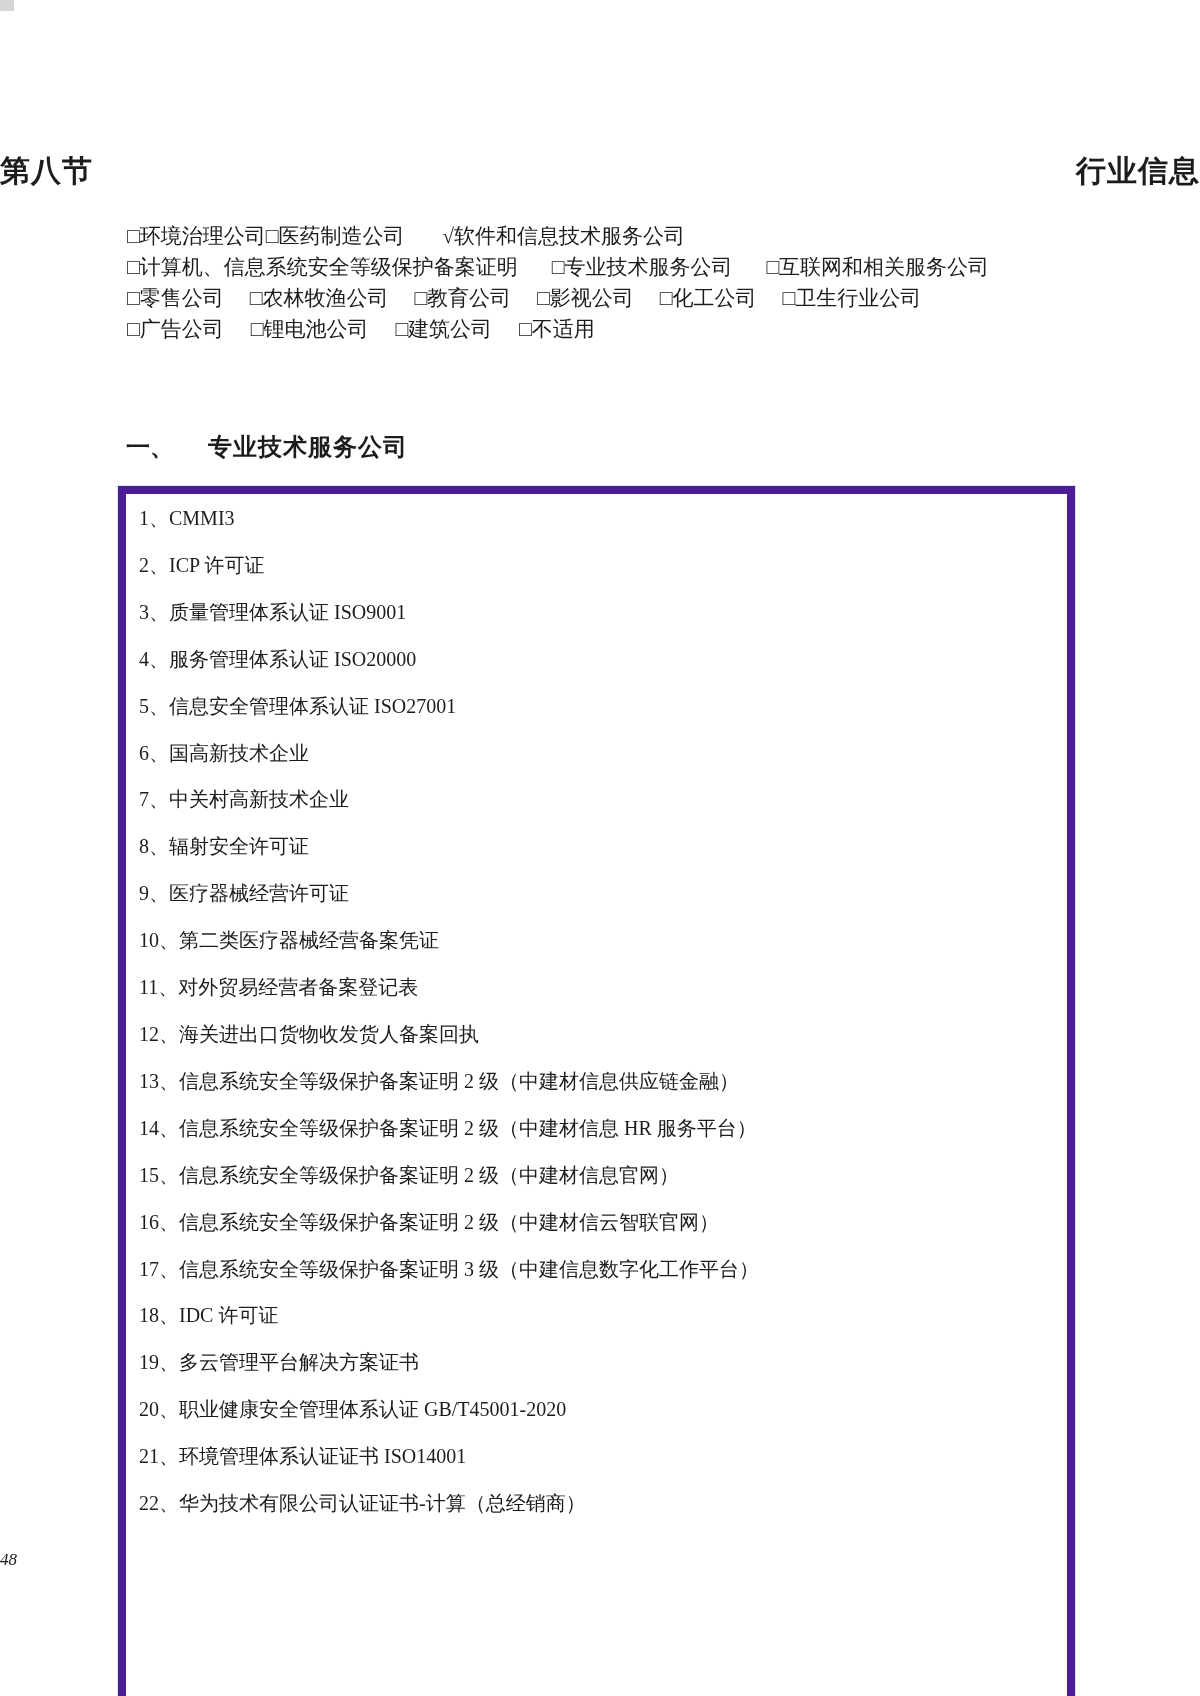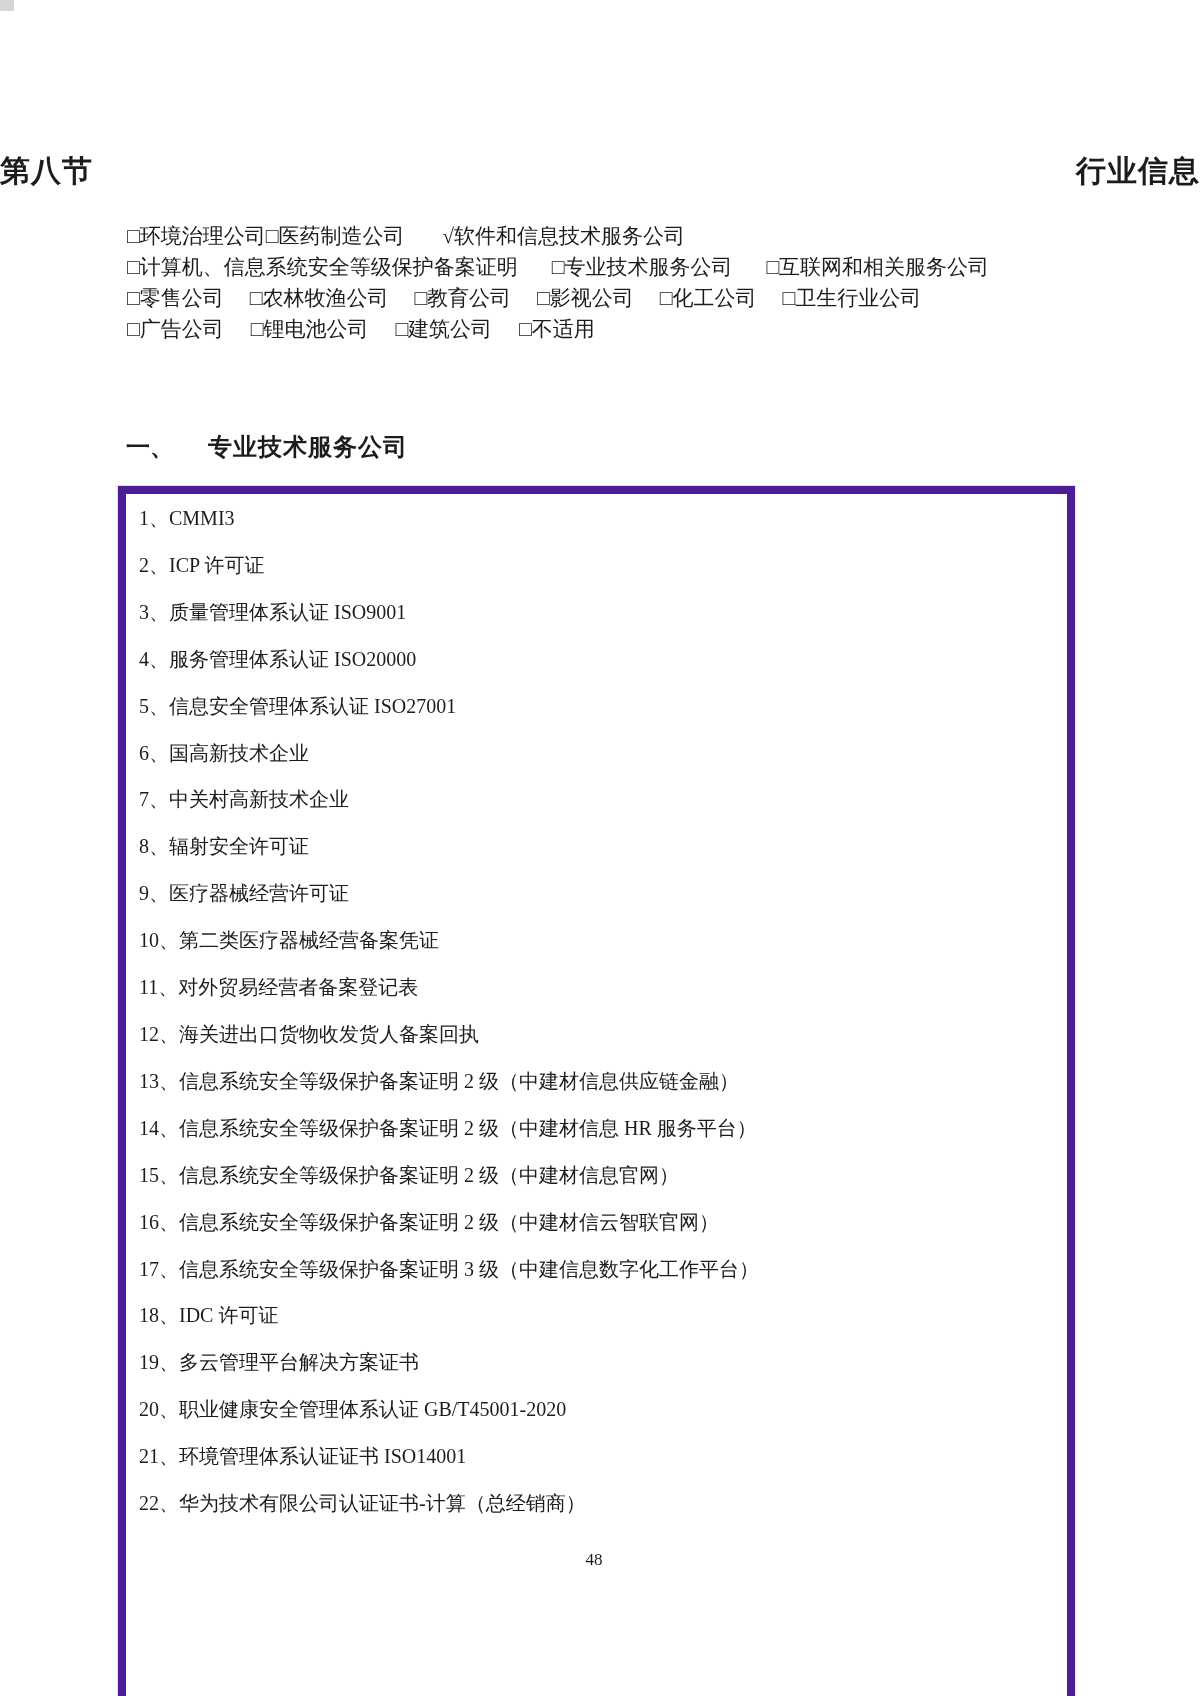--- a/index.html
+++ b/index.html
@@ -63,23 +63,23 @@
     background: #ffffff;
   }
   .list-item {
     line-height: 46.9px;
     font-size: 20px;
     white-space: nowrap;
   }
   .page-number {
     position: absolute;
     top: 1548px; left: 0; right: 12px;
-    text-align: center;
     font-size: 17px;
     line-height: 24px;
+    font-style: italic;
   }
 </style>
 </head>
 <body>
 
 <div class="page">
 
   <div class="corner-artifact"></div>
 
   <div class="doc-title">

